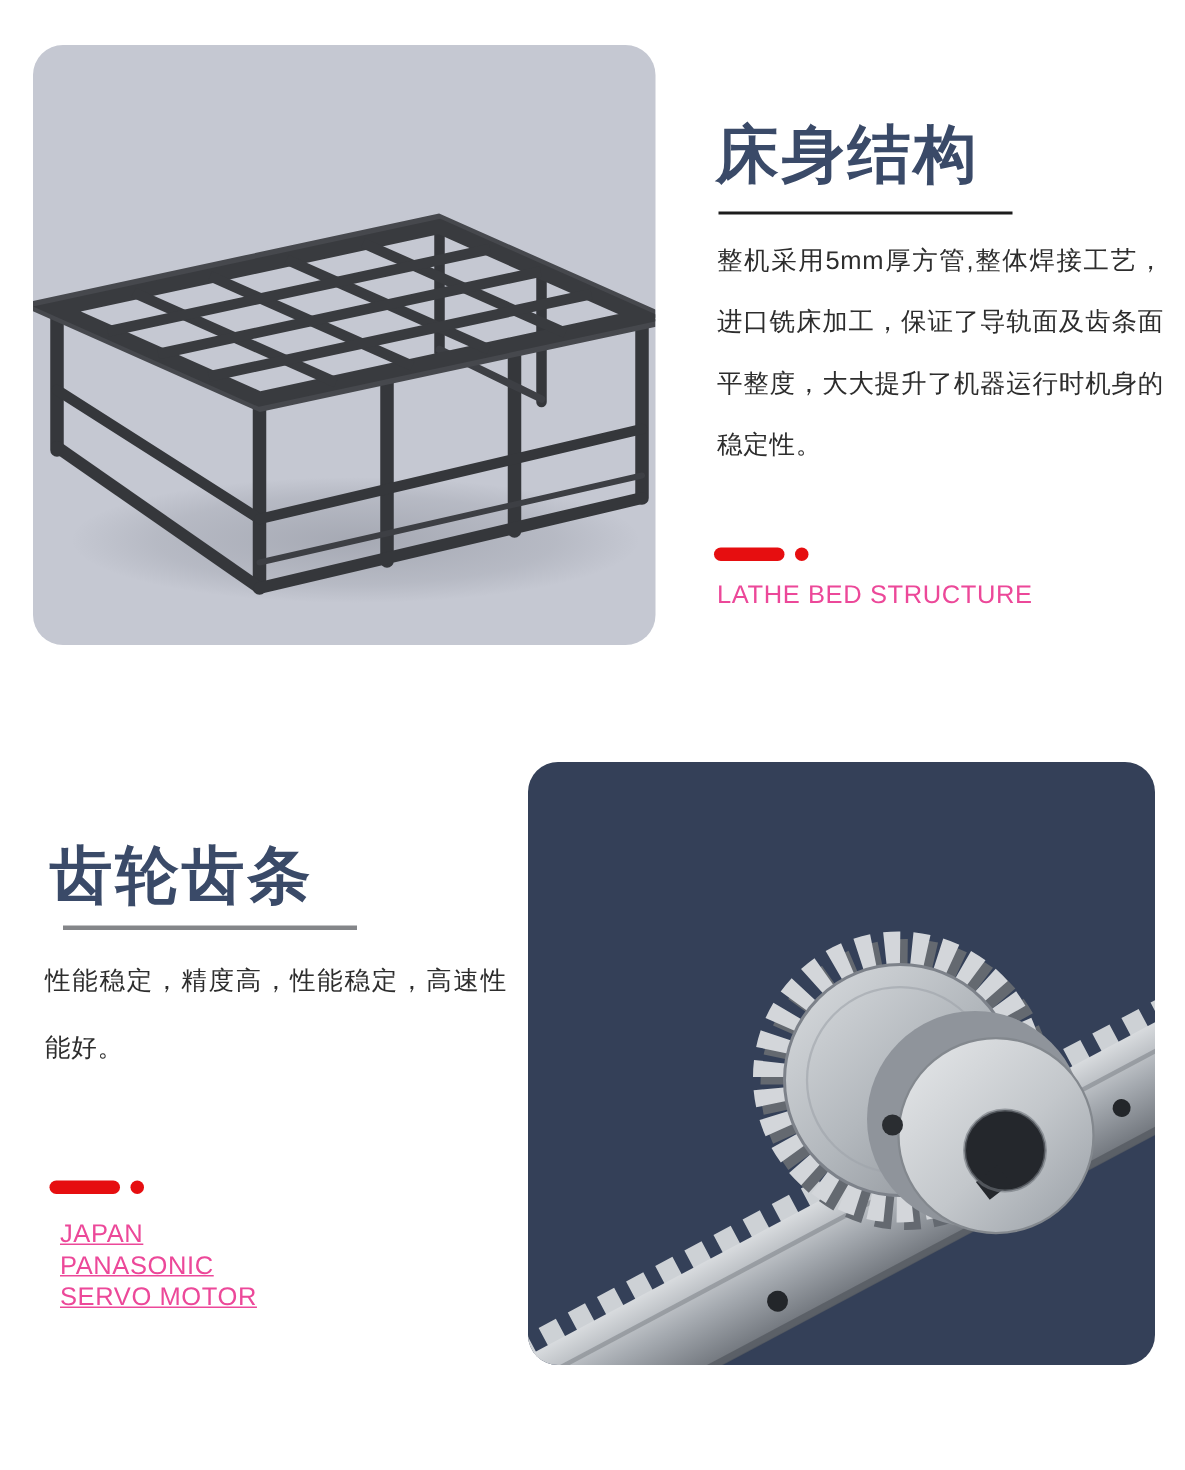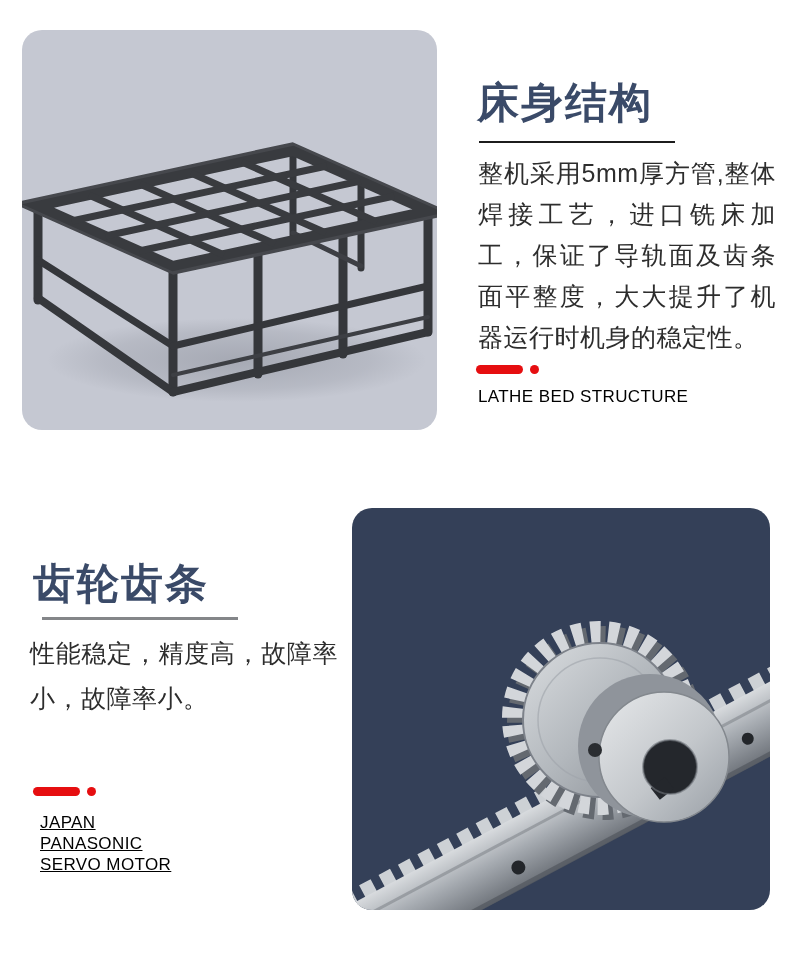--- a/index.html
+++ b/index.html
@@ -13,31 +13,31 @@
   .img-card svg { display:block; width:100%; height:100%; }
 
   .title { position:absolute; margin:0; font-size:42px; font-weight:700; color:#3a4a68; letter-spacing:2px; line-height:1.1; white-space:nowrap;text-align:right; }
   .t1 { left:477px; top:80px; }
   .t2 { left:33px; top:561px; }
 
   .rule { position:absolute; }
   .r1 { left:479px; top:141px; width:196px; height:2px; background:#1c1c1c; }
   .r2 { left:42px; top:617px; width:196px; height:3px; background:#848689; }
 
-  .body-text { position:absolute; margin:0; font-size:25px; color:#2d2d2d; text-align:justify; letter-spacing:0.5px; }
+  .body-text { position:absolute; margin:0; font-size:17px; color:#2d2d2d; text-align:justify; letter-spacing:0.5px; }
   .b1 { left:478px; top:153px; width:298px; line-height:41px; }
   .b2 { left:30px; top:631px; width:308px; line-height:45px; }
 
   .divider { position:absolute; display:flex; align-items:center; gap:7px; }
   .d1 { left:476px; top:365px; }
   .d2 { left:33px; top:787px; }
   .divider .dash { display:block; width:47px; height:9px; border-radius:5px; background:#e60e10; }
   .divider .dot  { display:block; width:9px;  height:9px; border-radius:50%; background:#e60e10; }
 
-  .caption { position:absolute; font-size:17px; color:#000000; letter-spacing:0.4px; line-height:21px; }
+  .caption { position:absolute; font-size:17px; color:#ec4899; letter-spacing:0.4px; line-height:21px; }
   .c1 { left:478px; top:386px; white-space:nowrap; }
   .c2 { left:40px; top:812px; width:162px;text-decoration:underline; }
 </style>
 </head>
 <body>
 
 <main class="page">
 
   <section>
 
@@ -90,21 +90,21 @@
       <span class="dot"></span>
     </div>
 
     <div class="caption c1">LATHE BED STRUCTURE</div>
   </section>
 
   <section>
 
     <h2 class="title t2">齿轮齿条</h2>
     <div class="rule r2"></div>
-    <p class="body-text b2">性能稳定，精度高，故障率小，故障率小。</p>
+    <p class="body-text b2">性能稳定，精度高，性能稳定，高速性能好。</p>
 
     <div class="divider d2">
       <span class="dash"></span>
       <span class="dot"></span>
     </div>
 
     <div class="caption c2">JAPAN PANASONIC SERVO MOTOR</div>
 
     <div class="img-card card-2">
       <svg viewBox="0 0 418 402" aria-hidden="true">

